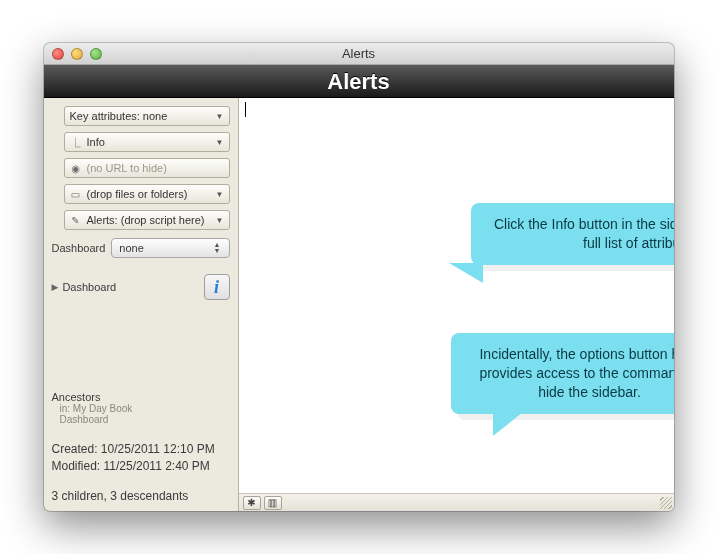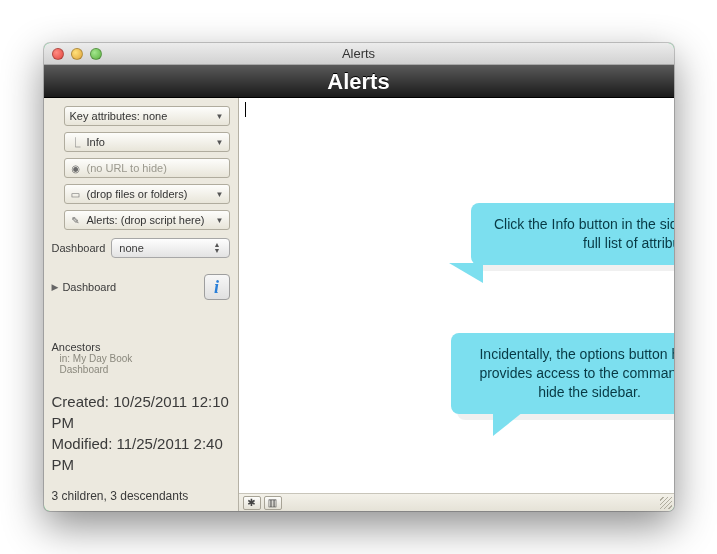--- a/index.html
+++ b/index.html
@@ -110,21 +110,21 @@
     background: linear-gradient(#f7f7f7,#e0e0e0);
     border: 1px solid #9e9e9e;
     border-radius: 4px;
     display: flex; align-items: center; justify-content: center;
     font-family: Georgia, serif; font-style: italic; font-weight: bold;
     font-size: 18px; color: #2a7fd8;
   }
   .spacer { flex: 1; }
   .ancestors { font-size: 11px; color: #3a3a3a; margin-top: 10px; }
   .ancestors .sub { color: #8a887d; font-size: 10px; margin-left: 8px; }
-  .meta { font-size: 15px; color: #3a3a3a; margin-top: 10px; line-height: 1.4; }
+  .meta { font-size: 12px; color: #3a3a3a; margin-top: 10px; line-height: 1.4; }
   .counts { font-size: 12px; color: #3a3a3a; margin-top: 8px; }
   .main {
     flex: 1; background: #fff; position: relative;
     display: flex; flex-direction: column;
   }
   .editor { flex: 1; position: relative; padding: 4px 6px; }
   .cursor { width: 1px; height: 15px; background: #000; position: absolute; top: 4px; left: 6px; }
   .statusbar {
     height: 18px; border-top: 1px solid #c8c5ba;
     background: linear-gradient(#f3f1e9,#e5e2d7);

